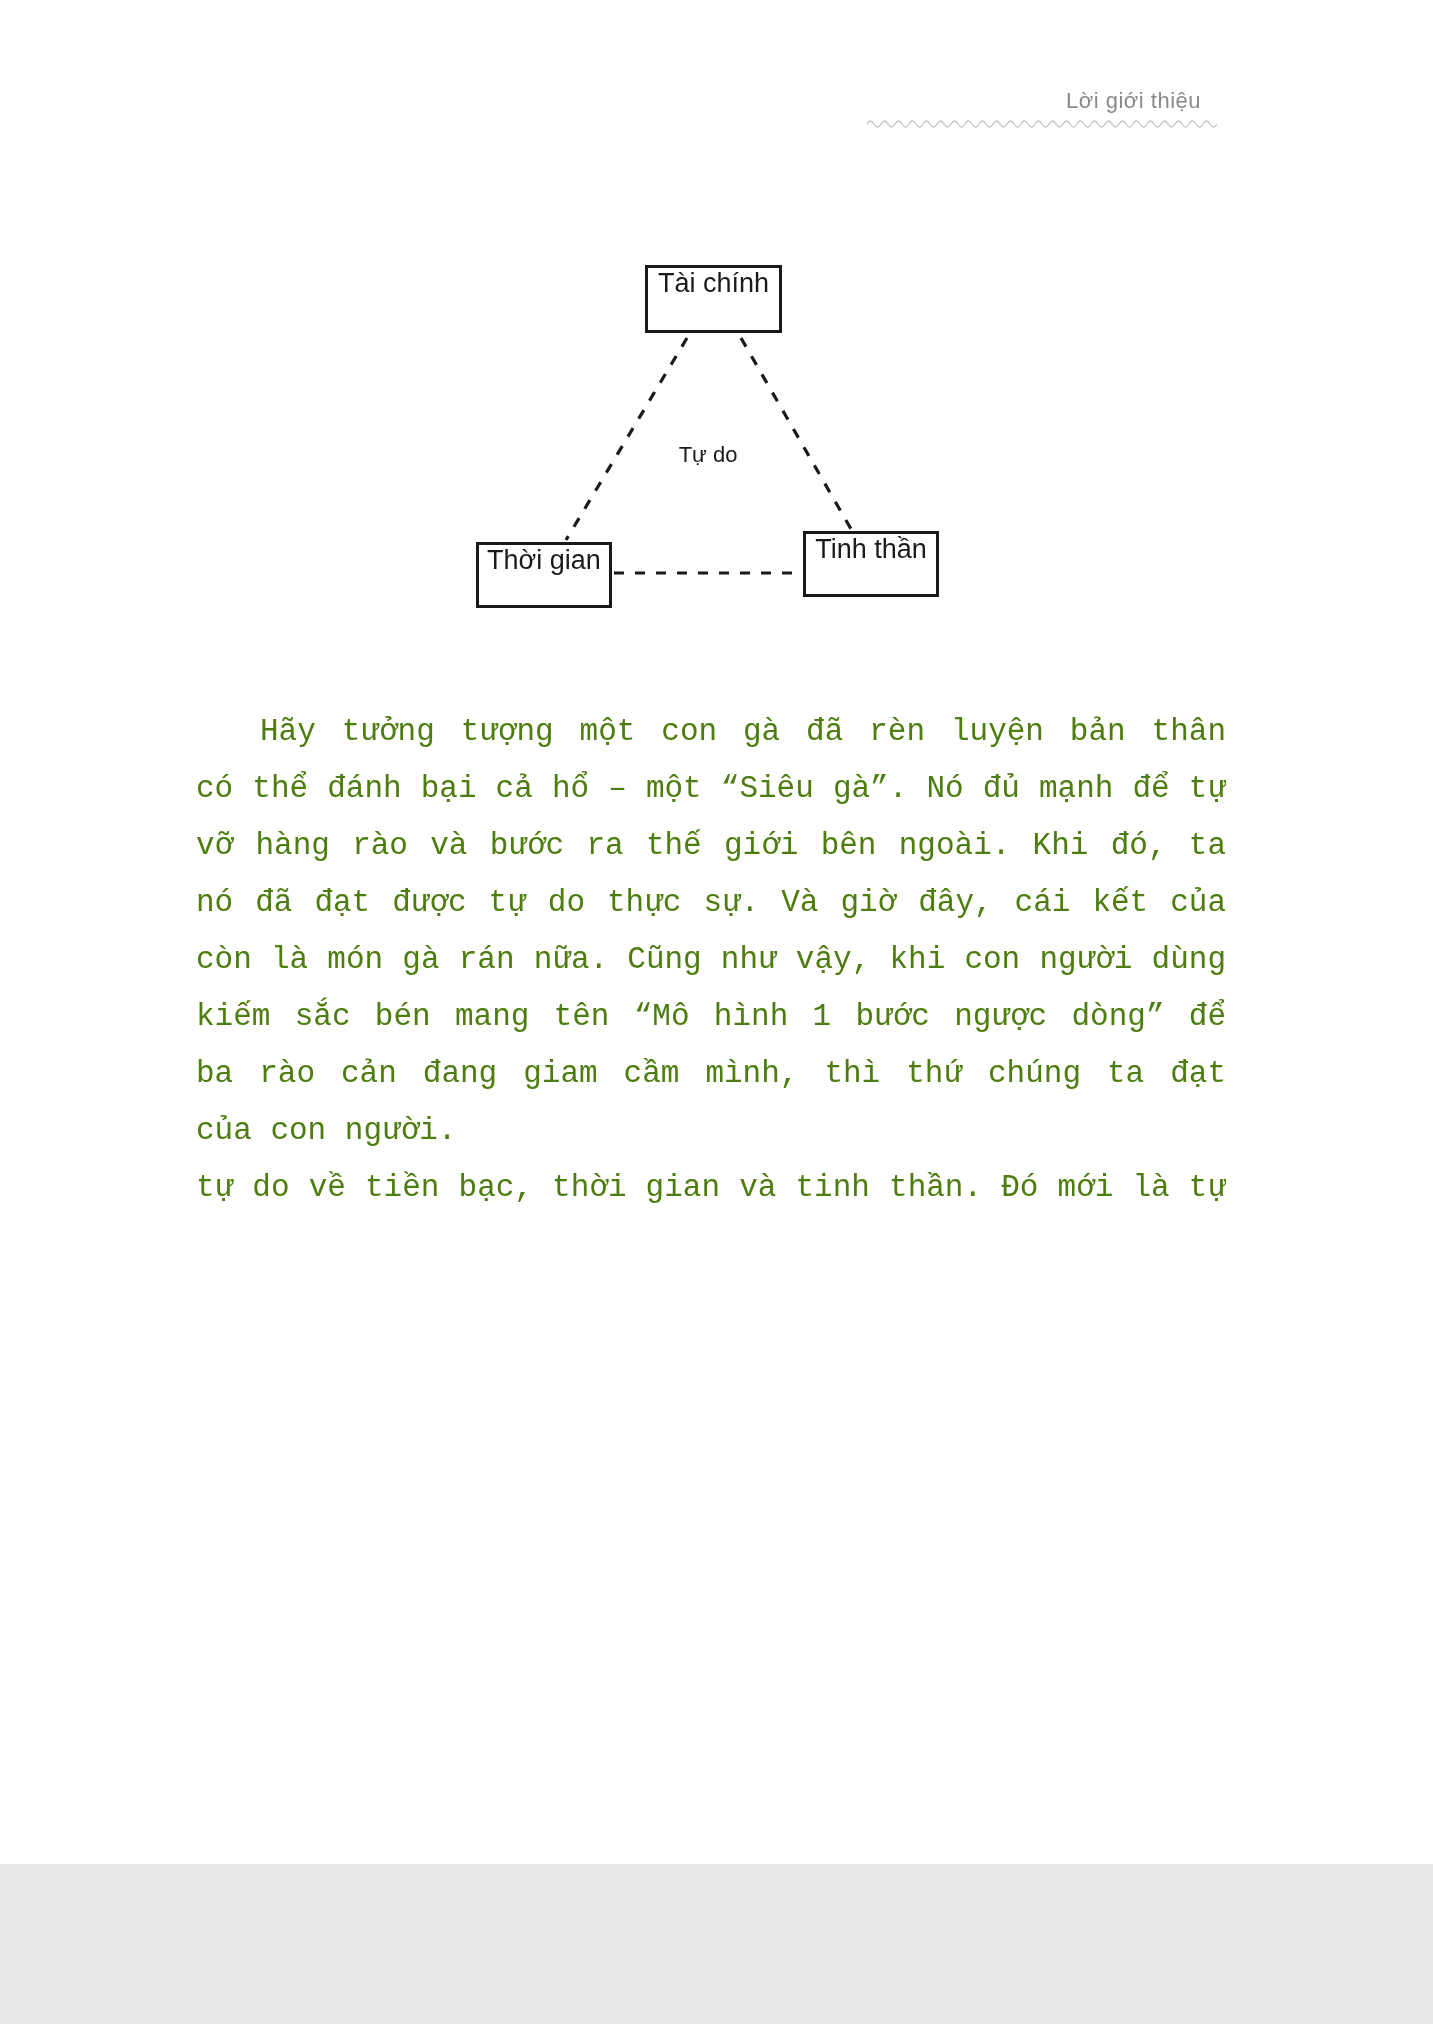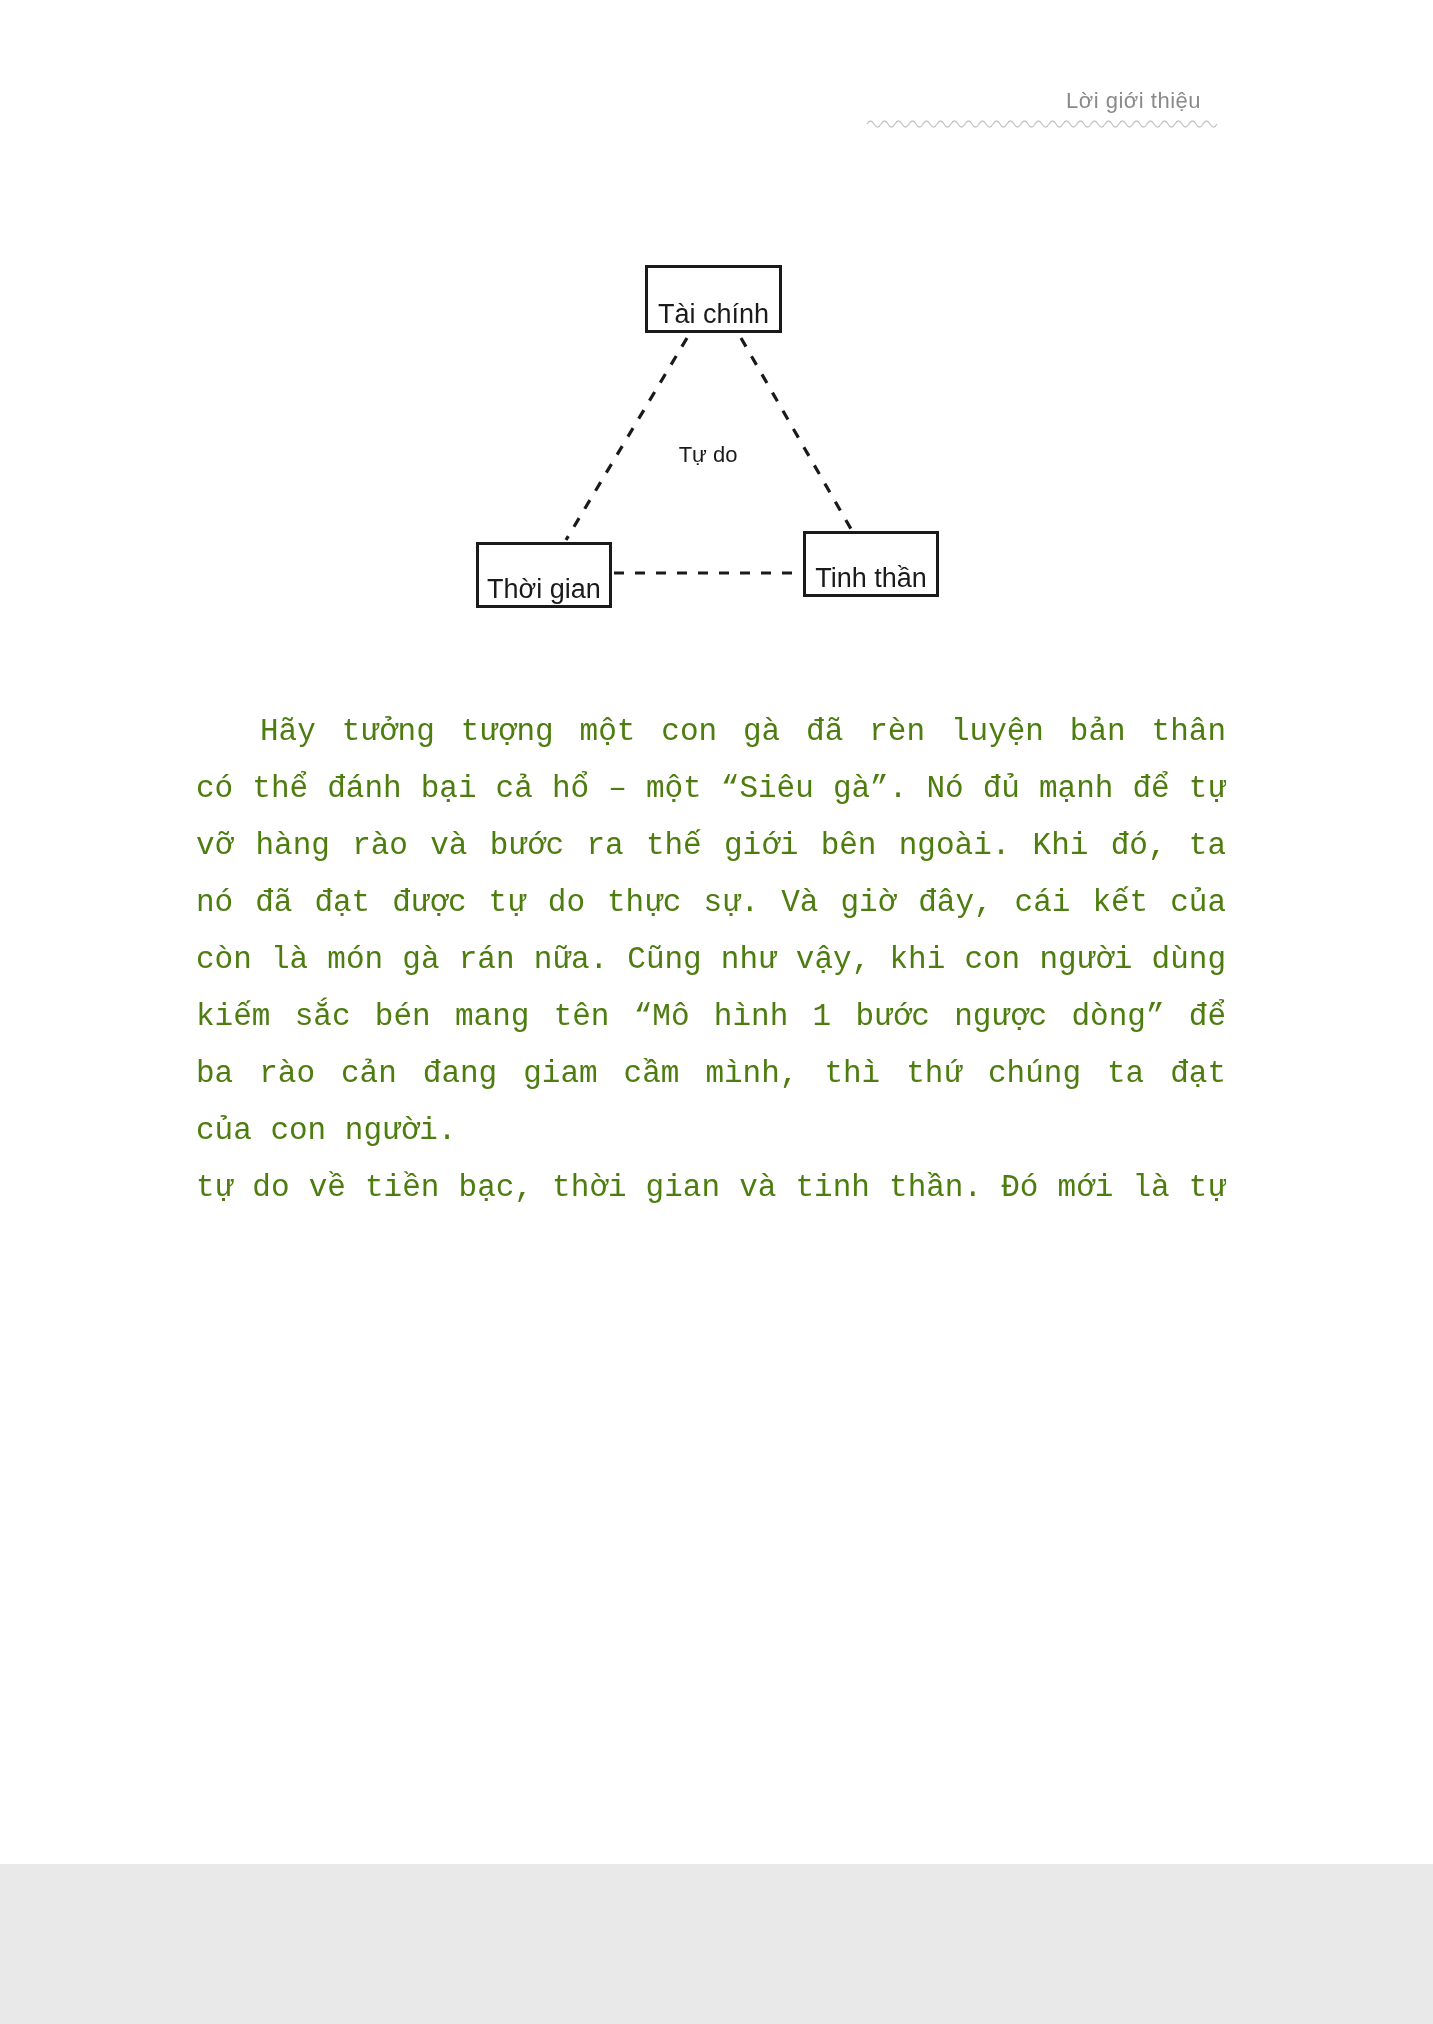--- a/index.html
+++ b/index.html
@@ -15,21 +15,21 @@
     position:absolute;top:88px;right:232px;
     font-family:"Liberation Sans", sans-serif;
     font-size:22px;color:#8a8a8a;letter-spacing:.5px;
   }
   .wavy{position:absolute;left:866px;top:116px;}
   
   .diagram-lines{position:absolute;left:400px;top:260px;}
   .dbox{
     position:absolute;
     border:3px solid #1a1a1a;background:#ffffff;
-    display:flex;align-items:flex-end;justify-content:center;
+    display:flex;align-items:flex-start;justify-content:center;
     font-family:"Liberation Sans", sans-serif;
     font-size:27px;color:#1a1a1a;
   }
   .box-top{left:645px;top:265px;width:131px;height:62px;}
   .box-left{left:476px;top:542px;width:130px;height:60px;}
   .box-right{left:803px;top:531px;width:130px;height:60px;}
   .center-label{
     position:absolute;left:648px;top:442px;width:120px;
     text-align:center;
     font-family:"Liberation Sans", sans-serif;

